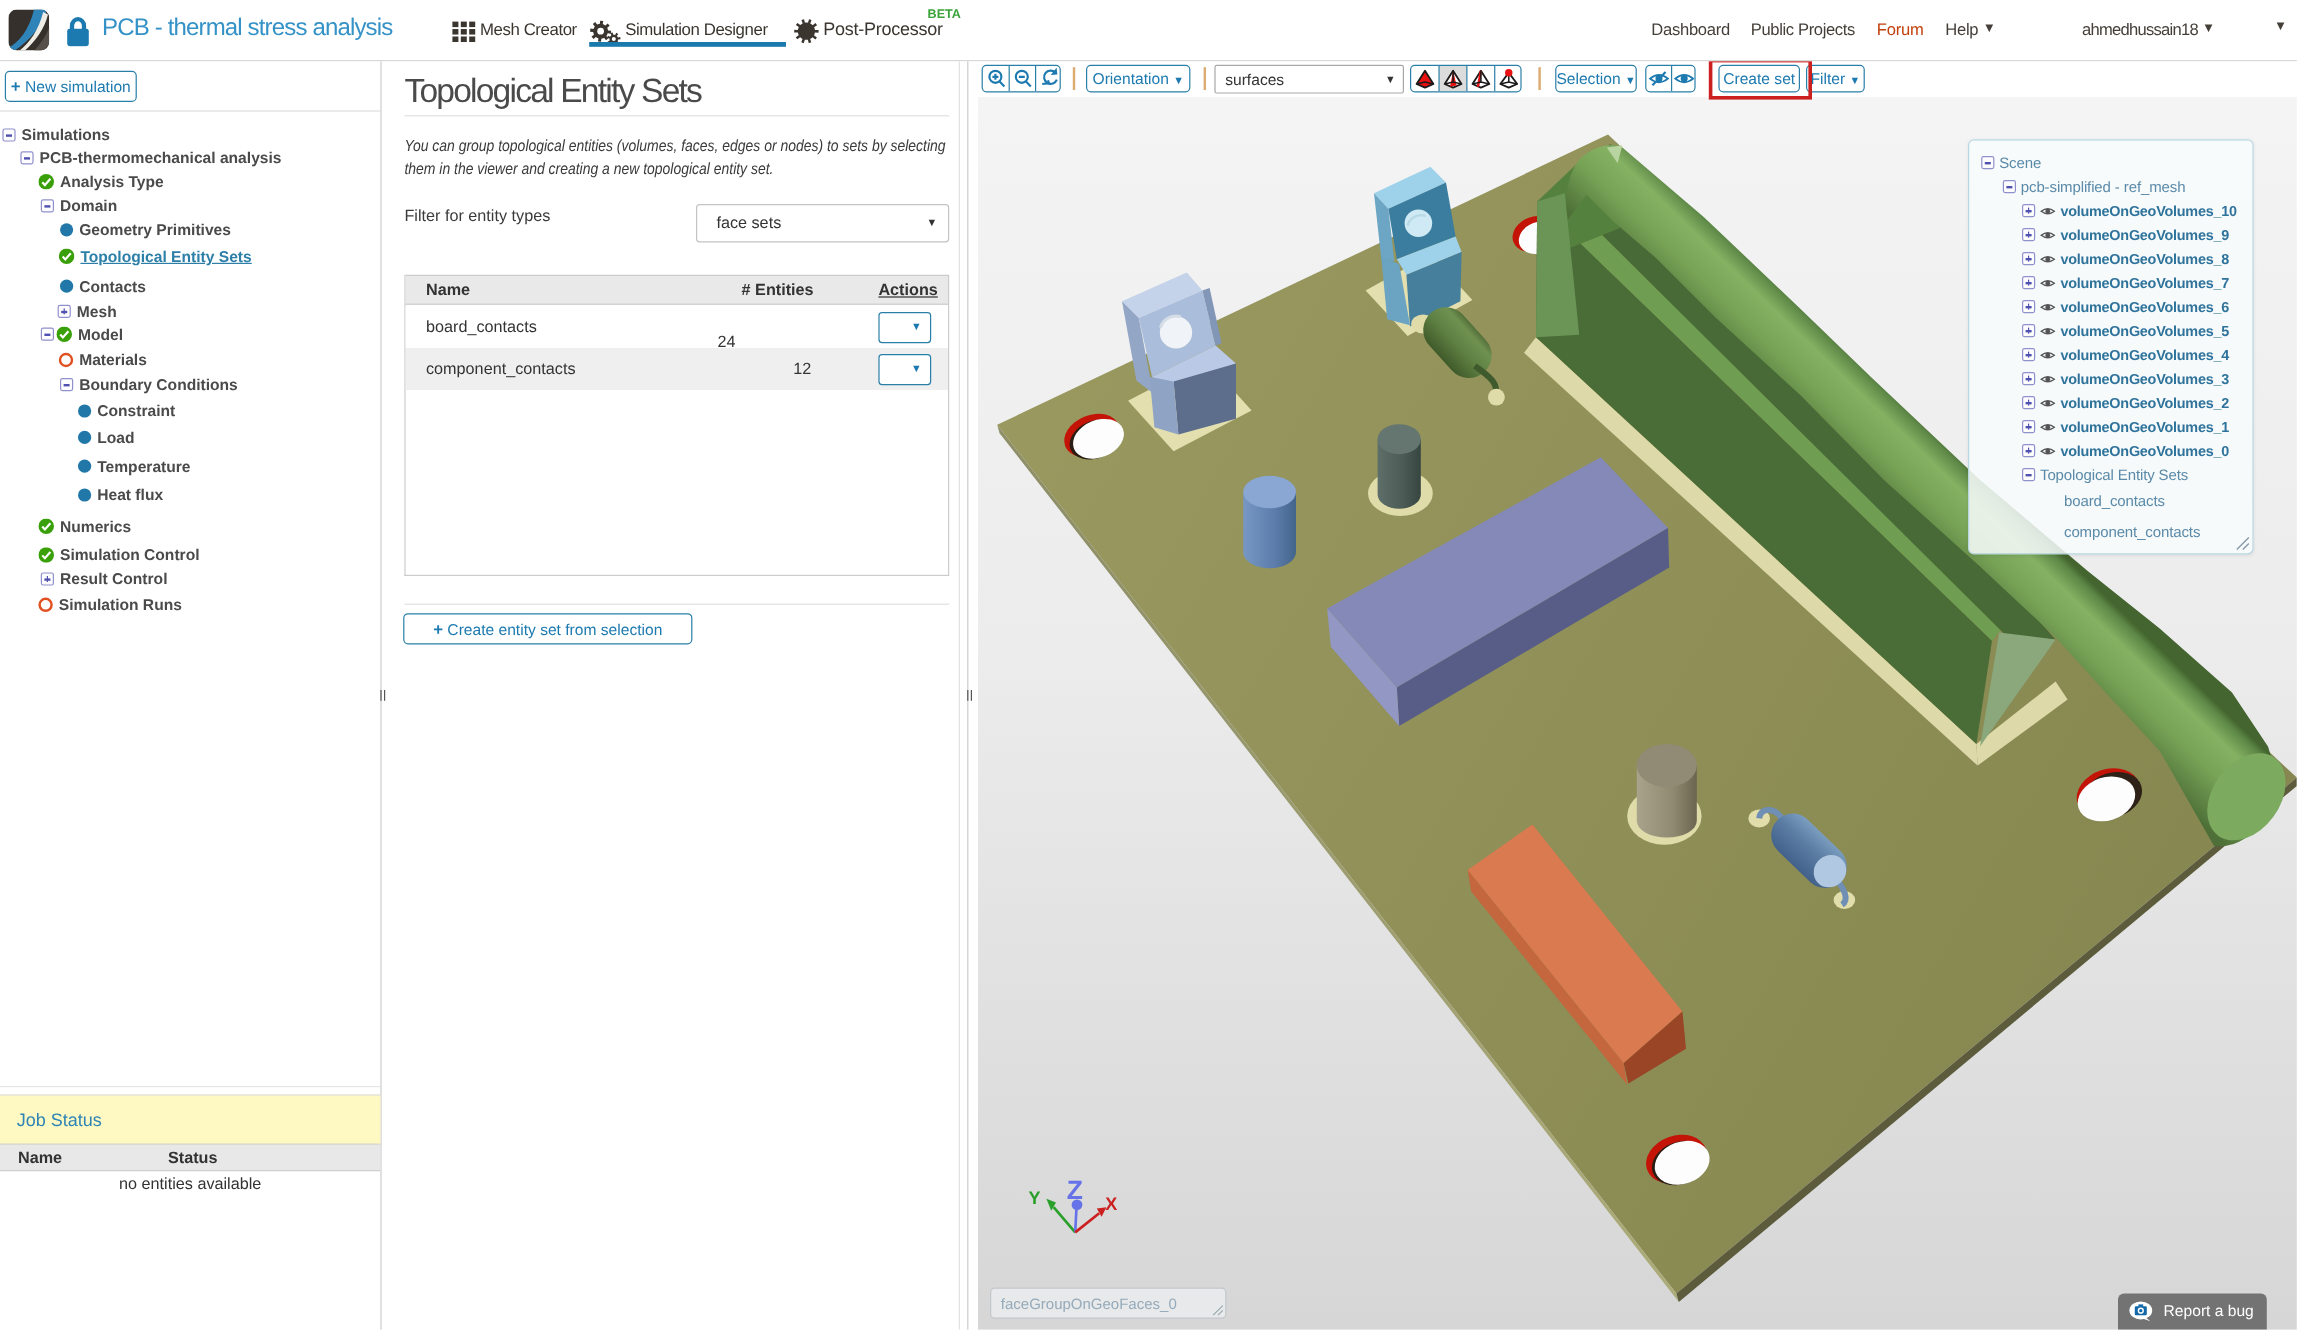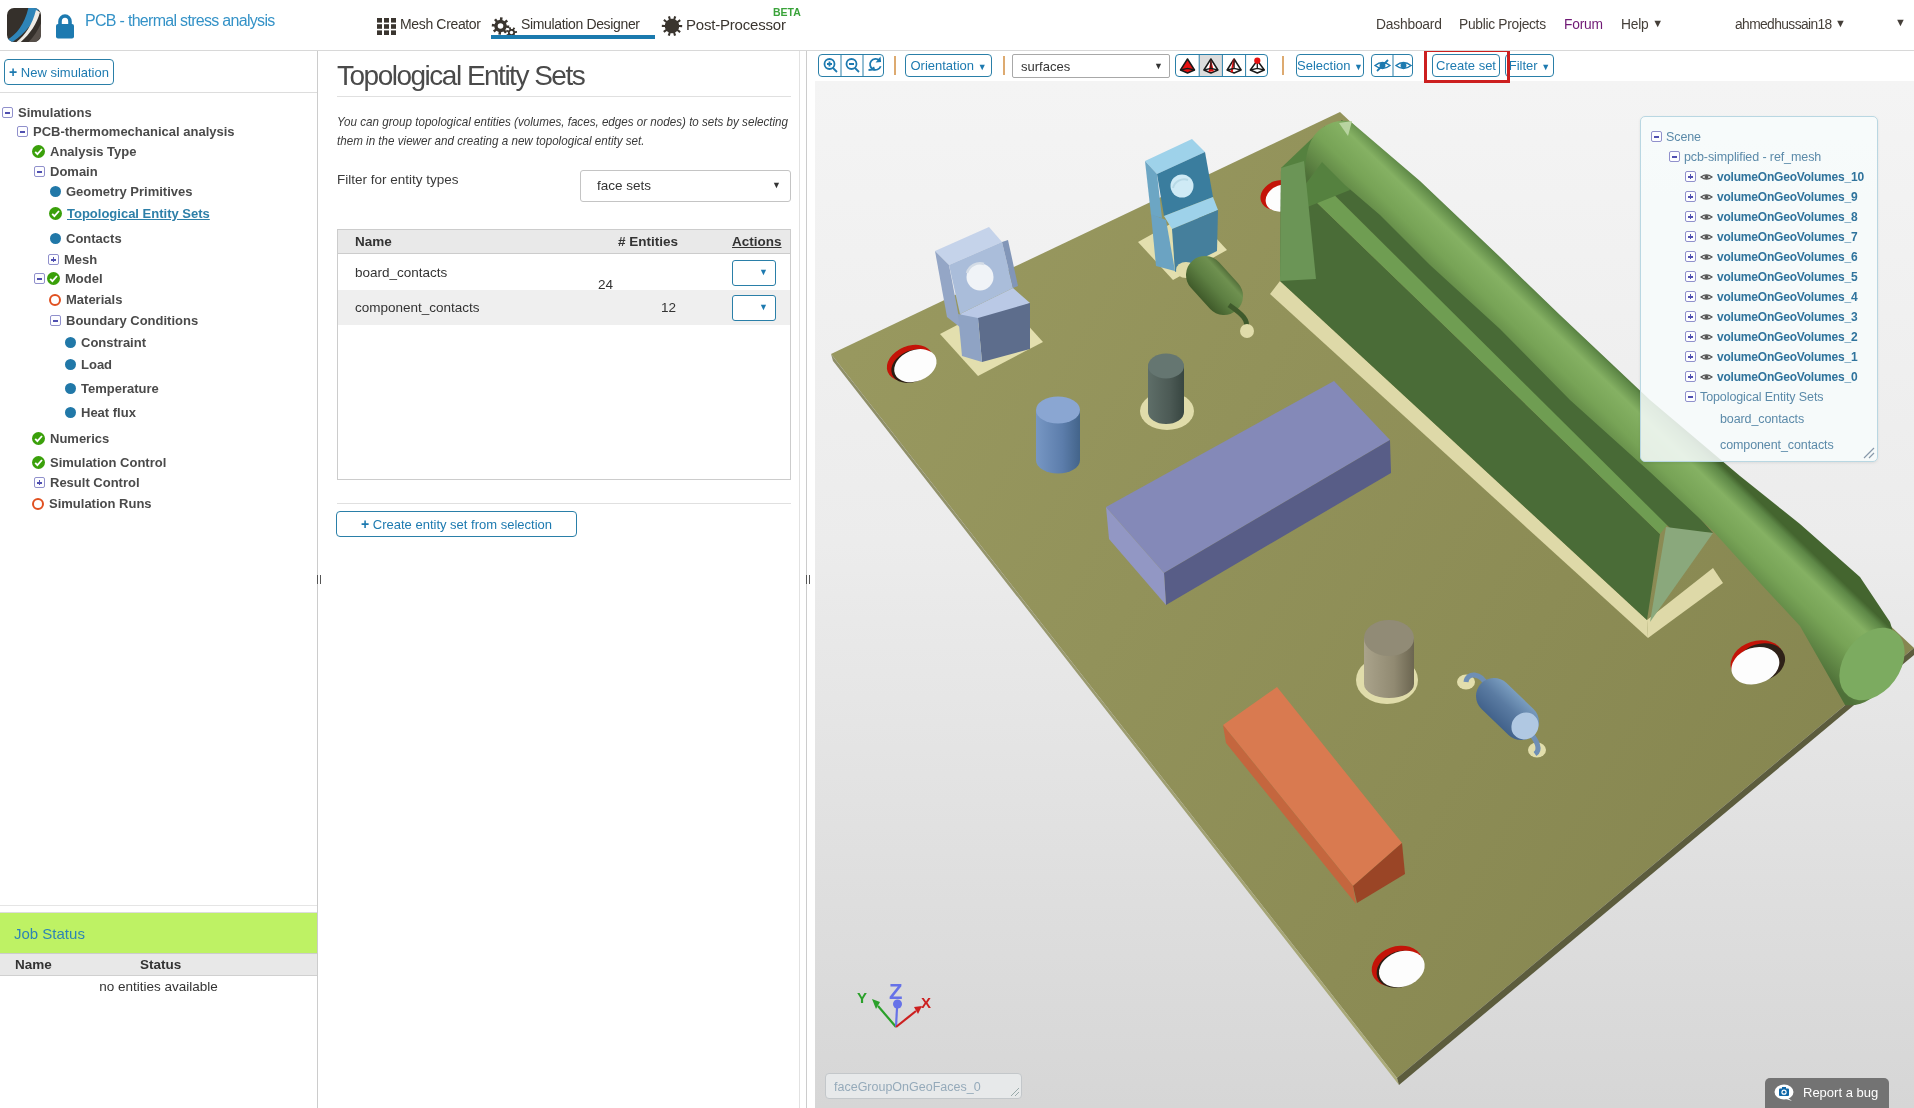--- a/index.html
+++ b/index.html
@@ -44,21 +44,21 @@
     <g clip-path="url(#lg)">
       <path d="M-3,33 C8,29 18,17 22,-3 L33,-3 C29,14 16,29 -3,39 Z" fill="#2e84b8"></path>
       <path d="M-1,40 C12,35 24,22 29,2 L33,4 C29,20 17,34 1,43 Z" fill="#efece6"></path>
       <path d="M4,46 C18,40 30,28 36,10 L40,16 C34,34 18,46 6,52 Z" fill="#57504a"></path>
     </g>
   </svg>
   <svg width="22" height="26" style="position:absolute;left:54px;top:13px" viewBox="0 0 22 26">
     <path d="M6,12 V8.5 a5,5.5 0 0 1 10,0 V12" fill="none" stroke="#1d7ab0" stroke-width="3.6"></path>
     <rect x="2" y="11" width="18" height="14.5" rx="2" fill="#1d7ab0"></rect>
   </svg>
-  <div style="position:absolute;left:85px;top:12px;font-size:16px;letter-spacing:-0.7px;color:#3492c7;">PCB - thermal stress analysis</div>
+  <div style="position:absolute;left:85px;top:12px;font-size:20px;letter-spacing:-0.7px;color:#3492c7;">PCB - thermal stress analysis</div>
 
   <svg width="22" height="22" style="position:absolute;left:376px;top:15px" viewBox="0 0 22 22">
     <g fill="#3a352f">
       <rect x="1" y="3" width="5" height="4.6"></rect>
         <rect x="8" y="3" width="5" height="4.6"></rect>
         <rect x="15" y="3" width="5" height="4.6"></rect>
       <rect x="1" y="9.2" width="5" height="4.6"></rect>
         <rect x="8" y="9.2" width="5" height="4.6"></rect>
         <rect x="15" y="9.2" width="5" height="4.6"></rect>
       <rect x="1" y="15.4" width="5" height="4.6"></rect>
@@ -78,21 +78,21 @@
   <div style="position:absolute;left:521px;top:16px;font-size:14px;letter-spacing:-0.35px;color:#3a352f;">Simulation Designer</div>
   <div style="position:absolute;left:491px;top:35px;width:164px;height:4px;background:#1a7aae;"></div>
   <svg width="22" height="22" style="position:absolute;left:661px;top:15px" viewBox="0 0 22 22">
     <path d="M18.1,12.1 L17.9,12.9 L17.7,13.7 L17.3,14.4 L19.8,16.2 L18.5,17.9 L16.1,16.1 L15.5,16.6 L14.8,17.1 L14.1,17.5 L15.1,20.3 L13.0,21.0 L12.2,18.1 L11.4,18.2 L10.5,18.2 L9.7,18.1 L8.8,21.0 L6.7,20.3 L7.8,17.4 L7.1,17.0 L6.4,16.5 L5.8,16.0 L3.4,17.8 L2.1,16.0 L4.6,14.3 L4.3,13.6 L4.0,12.8 L3.9,12.0 L0.8,12.0 L0.9,9.8 L3.9,9.9 L4.1,9.1 L4.3,8.3 L4.7,7.6 L2.2,5.8 L3.5,4.1 L5.9,5.9 L6.5,5.4 L7.2,4.9 L7.9,4.5 L6.9,1.7 L9.0,1.0 L9.8,3.9 L10.6,3.8 L11.5,3.8 L12.3,3.9 L13.2,1.0 L15.3,1.7 L14.2,4.6 L14.9,5.0 L15.6,5.5 L16.2,6.0 L18.6,4.2 L19.9,6.0 L17.4,7.7 L17.7,8.4 L18.0,9.2 L18.1,10.0 L21.2,10.0 L21.1,12.2 Z" fill="#3a352f"></path>
   </svg>
   <div style="position:absolute;left:686px;top:16px;font-size:15px;letter-spacing:-0.2px;color:#3a352f;">Post-Processor</div>
   <div style="position:absolute;left:773px;top:6px;font-size:10.5px;font-weight:bold;color:#3aa33a;">BETA</div>
 
   <div style="position:absolute;left:1376px;top:17px;font-size:13.8px;letter-spacing:-0.2px;color:#453f39;">Dashboard</div>
   <div style="position:absolute;left:1459px;top:17px;font-size:13.8px;letter-spacing:-0.3px;color:#453f39;">Public Projects</div>
-  <div style="position:absolute;left:1564px;top:17px;font-size:13.8px;letter-spacing:-0.2px;color:#701a75;">Forum</div>
+  <div style="position:absolute;left:1564px;top:17px;font-size:13.8px;letter-spacing:-0.2px;color:#c2410c;">Forum</div>
   <div style="position:absolute;left:1621px;top:17px;font-size:13.8px;letter-spacing:-0.2px;color:#453f39;">Help <span style="font-size:11px;position:relative;top:-2px;">▼</span></div>
   <div style="position:absolute;left:1735px;top:17px;font-size:13.8px;letter-spacing:-0.6px;color:#453f39;">ahmedhussain18 <span style="font-size:11px;position:relative;top:-2px;">▼</span></div>
   <div style="position:absolute;left:1895px;top:16px;font-size:11px;color:#453f39;">▼</div>
 </div>
 <div id="leftpanel">
   <div style="position:absolute;left:4px;top:8px;width:110px;height:26px;border:1px solid #2a7fa8;border-radius:4px;color:#1d7ab0;font-size:13px;line-height:24px;text-align:center;"><b style="font-size:14px;">+</b> New simulation</div>
   <div style="position:absolute;left:0;top:41px;width:317px;height:1px;background:#ddd;"></div>
   <div id="tree">
     <div class="trow" style="left:2px;top:53px;"><span class="ticon tbox"></span><span class="lbl">Simulations</span></div>
     <div class="trow" style="left:17px;top:72px;"><span class="ticon tbox"></span><span class="lbl">PCB-thermomechanical analysis</span></div>
@@ -123,21 +123,21 @@
           <path d="M3.2,6.8 l2.2,2.4 l4.6,-5.2" stroke="#fff" stroke-width="1.8" fill="none"></path>
         </svg><span class="lbl">Numerics</span></div>
     <div class="trow" style="left:32px;top:403px;"><svg class="ticon" width="13" height="13">
           <circle cx="6.5" cy="6.5" r="6.5" fill="#3aa00a"></circle>
           <path d="M3.2,6.8 l2.2,2.4 l4.6,-5.2" stroke="#fff" stroke-width="1.8" fill="none"></path>
         </svg><span class="lbl">Simulation Control</span></div>
     <div class="trow" style="left:34px;top:423px;"><span class="ticon tbox tplus"></span><span class="lbl">Result Control</span></div>
     <div class="trow" style="left:32px;top:444px;"><span class="ticon tring"></span><span class="lbl">Simulation Runs</span></div>
   </div>
   <div style="position:absolute;left:0;top:854px;width:317px;height:1px;background:#e5e5e5;"></div>
-  <div style="position:absolute;left:0;top:861px;width:317px;height:42px;background:#bef264;border-top:1px solid #ddd;border-bottom:1px solid #ccc;">
+  <div style="position:absolute;left:0;top:861px;width:317px;height:42px;background:#fef9c3;border-top:1px solid #ddd;border-bottom:1px solid #ccc;">
     <div style="position:absolute;left:14px;top:12px;font-size:15px;color:#2e84b5;">Job Status</div>
   </div>
   <div style="position:absolute;left:0;top:903px;width:317px;height:22px;background:#e8e8e8;border-bottom:1px solid #d0d0d0;">
     <div style="position:absolute;left:15px;top:3px;font-size:13.5px;font-weight:bold;color:#333;">Name</div>
     <div style="position:absolute;left:140px;top:3px;font-size:13.5px;font-weight:bold;color:#333;">Status</div>
   </div>
   <div style="position:absolute;left:0;top:928px;width:317px;text-align:center;font-size:13.5px;color:#333;">no entities available</div>
 </div>
 <div id="midpanel">
     <div style="position:absolute;left:477px;top:0;width:1px;height:1057px;background:#e2e2e2;"></div>

